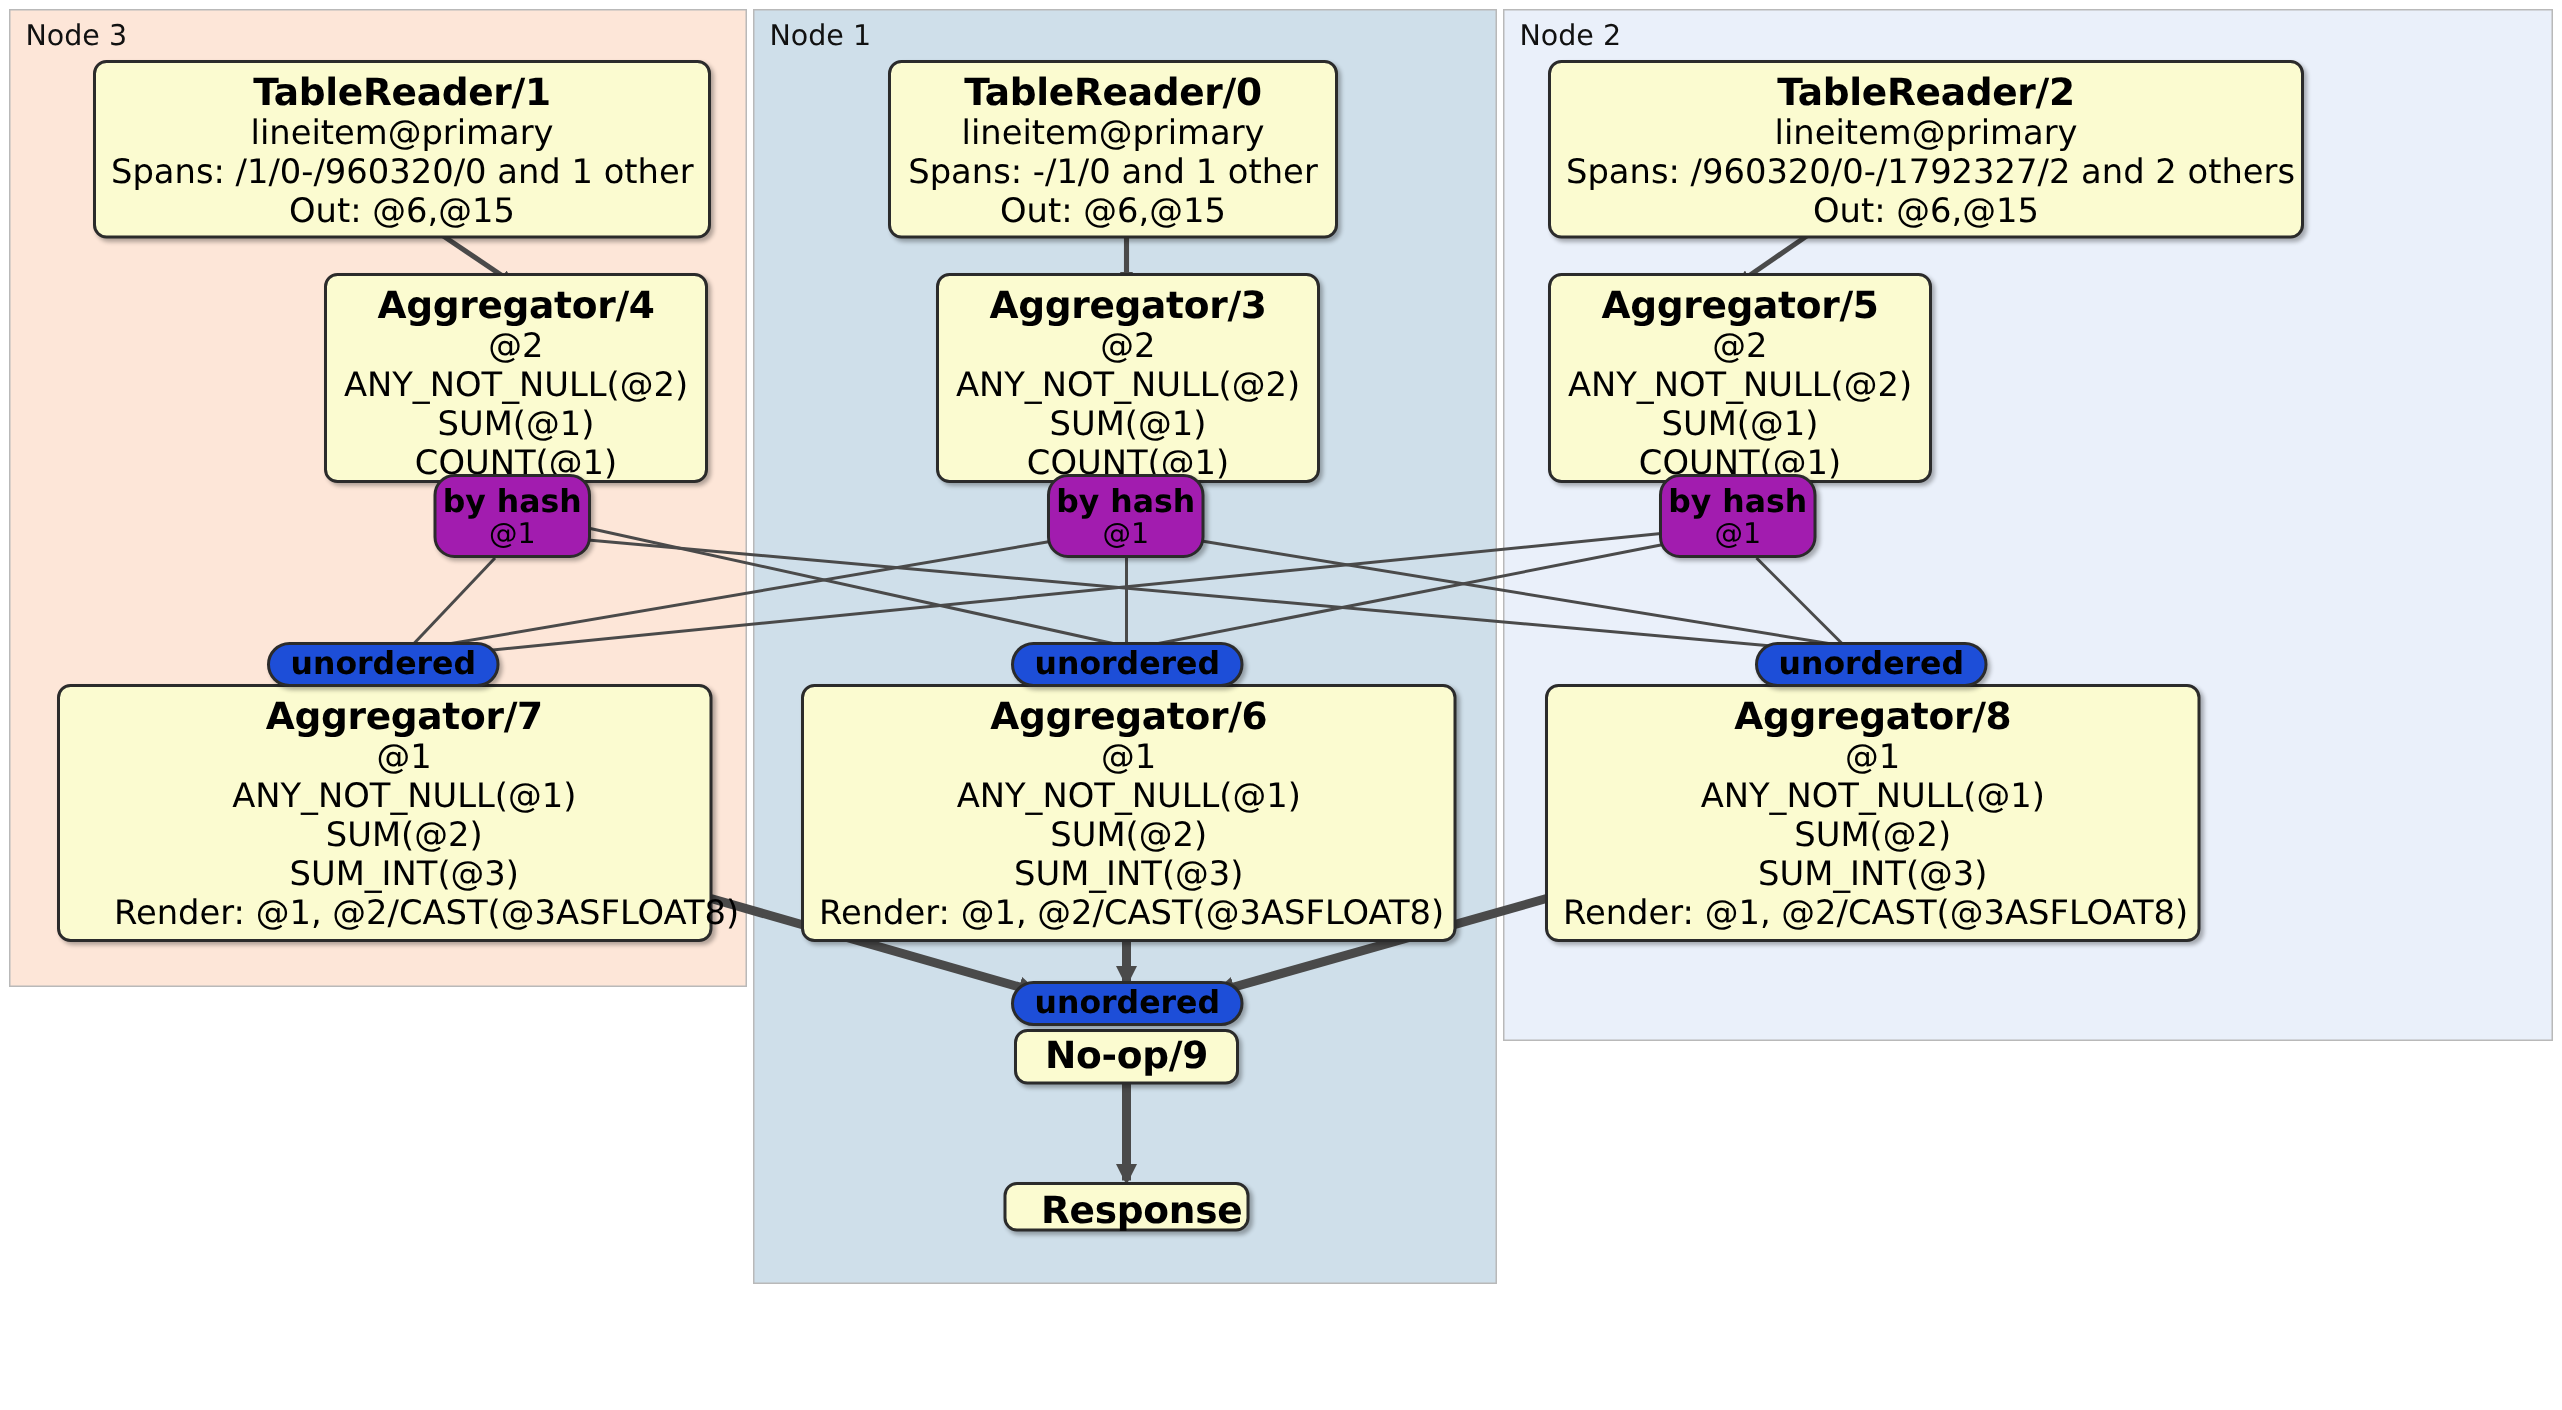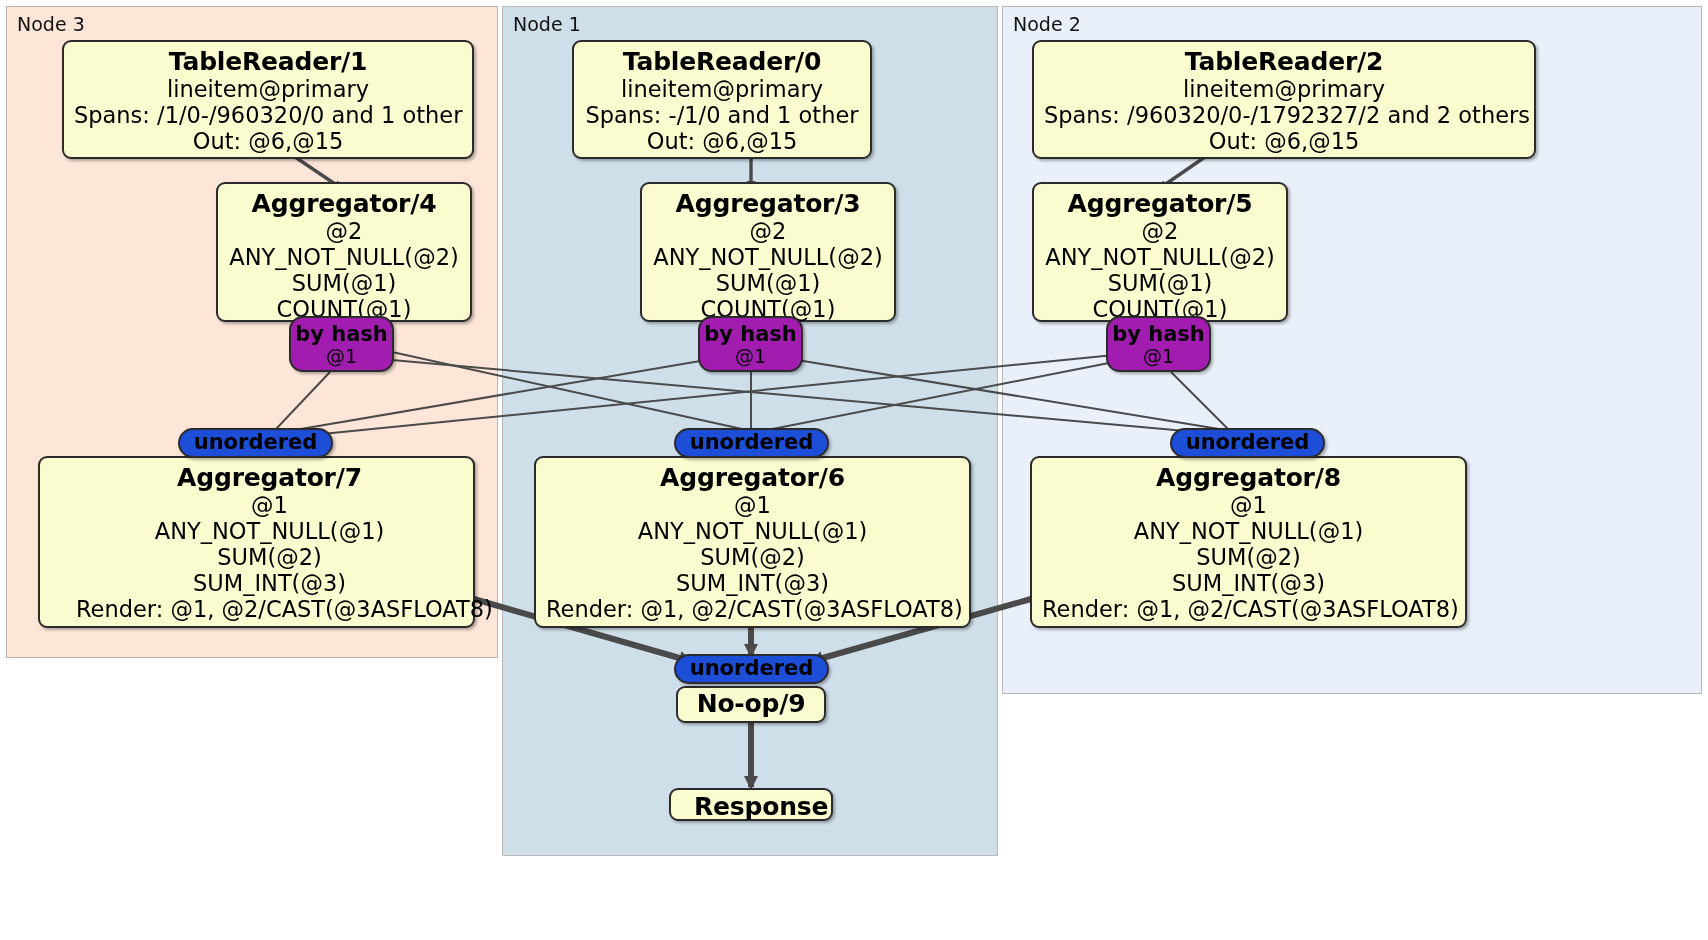--- a/index.html
+++ b/index.html
@@ -165,21 +165,21 @@
     <path d="M751,722 L751,787" stroke="#4a4a4a" stroke-width="6" fill="none" marker-end="url(#ahb)"></path>
   </svg>
 
   <div class="proc z-box" style="left:62px; top:40px; width:412px; height:119px;">
     <div class="title">TableReader/1</div>
     <div class="line">lineitem@primary</div>
     <div class="line">Spans: /1/0-/960320/0 and 1 other</div>
     <div class="line">Out: @6,@15</div>
   </div>
 
-  <div class="proc z-box" style="left:572px; top:40px; width:300px; height:119px;">
+  <div class="proc z-box" style="left:592px; top:40px; width:300px; height:119px;">
     <div class="title">TableReader/0</div>
     <div class="line">lineitem@primary</div>
     <div class="line">Spans: -/1/0 and 1 other</div>
     <div class="line">Out: @6,@15</div>
   </div>
 
   <div class="proc z-box" style="left:1032px; top:40px; width:504px; height:119px;">
     <div class="title">TableReader/2</div>
     <div class="line">lineitem@primary</div>
     <div class="line">Spans: /960320/0-/1792327/2 and 2 others</div>
@@ -187,21 +187,21 @@
   </div>
 
   <div class="proc z-box" style="left:216px; top:182px; width:256px; height:140px;">
     <div class="title">Aggregator/4</div>
     <div class="line">@2</div>
     <div class="line">ANY_NOT_NULL(@2)</div>
     <div class="line">SUM(@1)</div>
     <div class="line">COUNT(@1)</div>
   </div>
 
-  <div class="proc z-box" style="left:624px; top:182px; width:256px; height:140px;margin-left:16px;">
+  <div class="proc z-box" style="left:624px; top:182px; width:256px; height:140px;">
     <div class="title">Aggregator/3</div>
     <div class="line">@2</div>
     <div class="line">ANY_NOT_NULL(@2)</div>
     <div class="line">SUM(@1)</div>
     <div class="line">COUNT(@1)</div>
   </div>
 
   <div class="proc z-box" style="left:1032px; top:182px; width:256px; height:140px;">
     <div class="title">Aggregator/5</div>
     <div class="line">@2</div>

